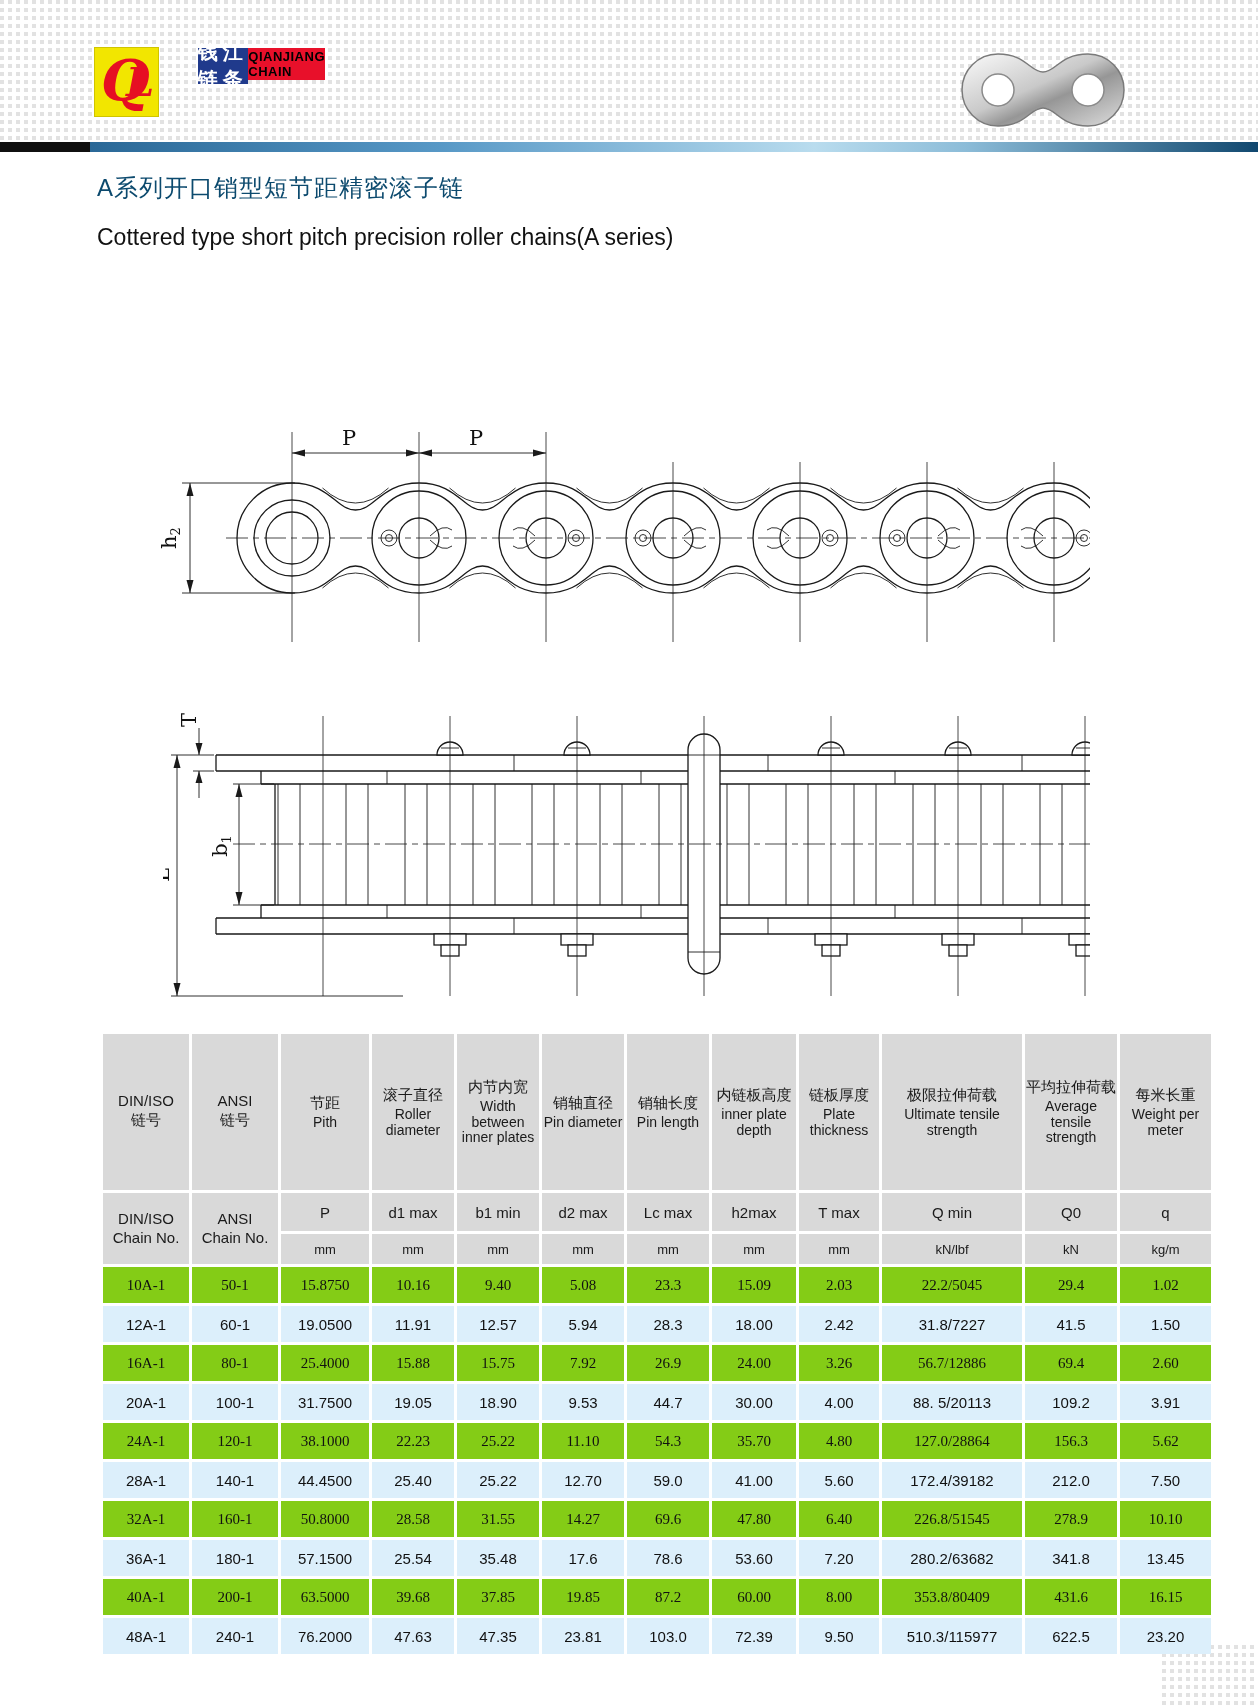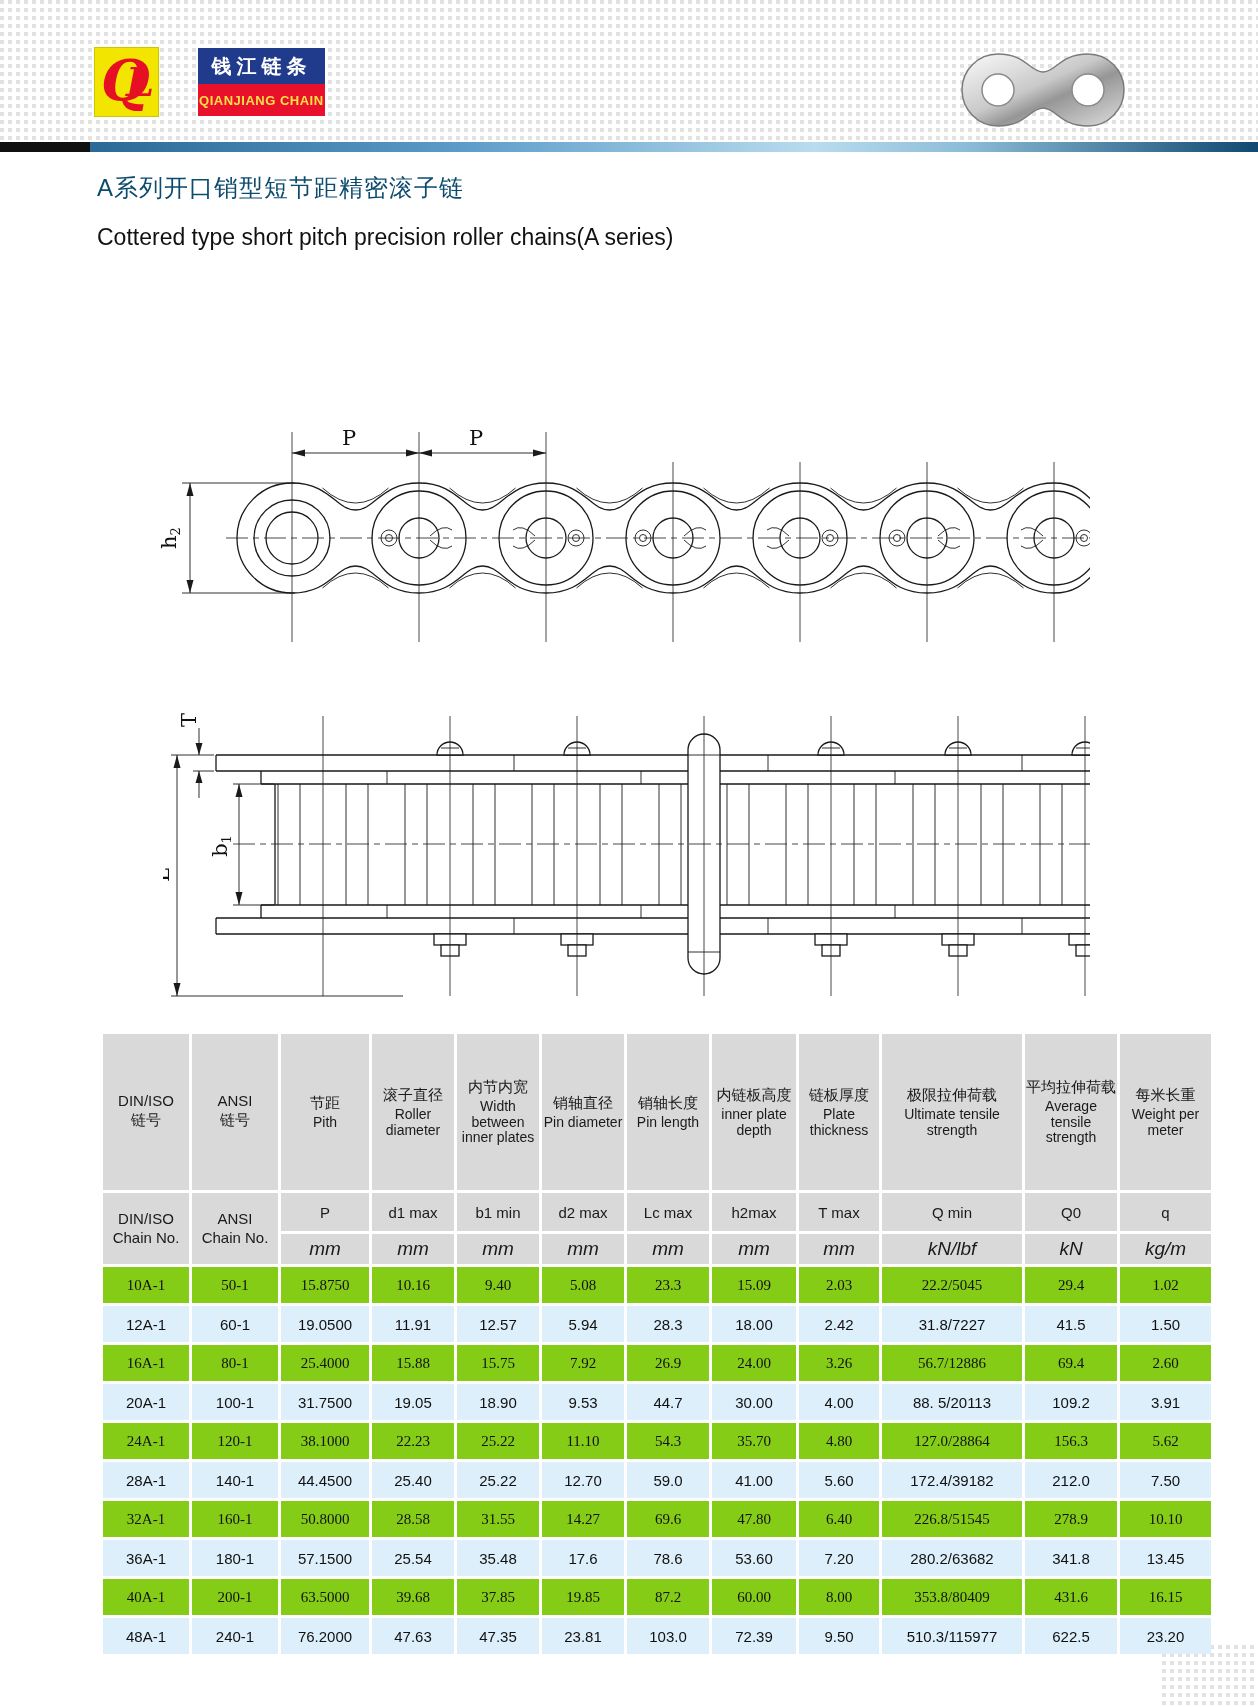--- a/index.html
+++ b/index.html
@@ -18,24 +18,24 @@
   .bar-black{position:absolute;left:0;top:142px;width:90px;height:10px;background:#101010;}
   .bar-blue{position:absolute;left:90px;top:142px;width:1168px;height:10px;
     background:linear-gradient(90deg,#2a6897 0%,#5798c6 30%,#b9dcee 62%,#8cbcd8 75%,#11486f 100%);}
   
   .logo{position:absolute;left:95px;top:48px;width:230px;height:68px;display:flex;}
   .logo-mark{position:relative;width:72px;height:68px;background:#f2e600;outline:1px solid #cfc400;}
   .logo-q{position:absolute;left:6px;top:-2px;font-family:"DejaVu Serif",serif;font-style:italic;
           font-weight:bold;font-size:56px;color:#e60f23;line-height:68px;}
   .logo-l{position:absolute;left:31px;top:10px;font-family:"DejaVu Serif",serif;font-style:italic;
           font-weight:bold;font-size:40px;color:#e60f23;line-height:48px;}
-  .logo-text{width:146px;height:68px;display:flex;flex-direction:column;padding-left:40px;}
+  .logo-text{width:146px;height:68px;display:flex;flex-direction:row;padding-left:40px;}
   .logo-cn{height:36px;background:#203a8c;color:#fff;font-size:20px;font-weight:bold;
            letter-spacing:5px;display:flex;align-items:center;justify-content:center;}
-  .logo-en{height:32px;background:#e8102a;color:#fde047;font-size:13px;font-weight:bold;
+  .logo-en{height:32px;background:#e8102a;color:#000000;font-size:13px;font-weight:bold;
            display:flex;align-items:center;justify-content:center;letter-spacing:0.5px;}
   
   .title-cn{position:absolute;left:97px;top:172px;font-size:24px;letter-spacing:1px;color:#0c4a6e;}
   .title-en{position:absolute;left:97px;top:210px;font-size:23px;color:#111;margin-top:14px;}
   
   .plate-photo{position:absolute;left:948px;top:38px;width:190px;height:100px;}
   
   .drawing-side{position:absolute;left:160px;top:410px;width:930px;height:250px;}
   .drawing-top{position:absolute;left:163px;top:700px;width:927px;height:310px;}
   svg{display:block;}
@@ -48,21 +48,21 @@
   .whitefill{fill:#ffffff;stroke:#1a1a1a;stroke-width:1.3;}
   
   .spec-table{position:absolute;left:100px;top:1031px;width:1075px;border-collapse:separate;
               border-spacing:3px;table-layout:fixed;}
   .spec-table th,.spec-table td{text-align:center;vertical-align:middle;padding:0;overflow:hidden;}
   .spec-table thead th{background:#d9d9d9;font-weight:normal;color:#1a1a1a;}
   .hr1 th{height:156px;}
   .hr1 .cn{font-size:15px;margin-bottom:2px;}
   .hr1 .en{font-size:14px;line-height:1.12;}
   .hr2 th{height:38px;font-size:15px;}
-  .hr3 th{height:30px;font-size:19px;font-style:italic;}
+  .hr3 th{height:30px;font-size:13px;}
   .chain-no{font-size:15px;line-height:1.25;}
   tbody td{height:36px;font-size:15px;color:#111;}
   .row-dark td{background:#84cc16;font-family:Liberation Serif, serif;}
   .row-light td{background:#dceffb;}
 </style>
 </head>
 <body>
 
 <div class="page">
 

